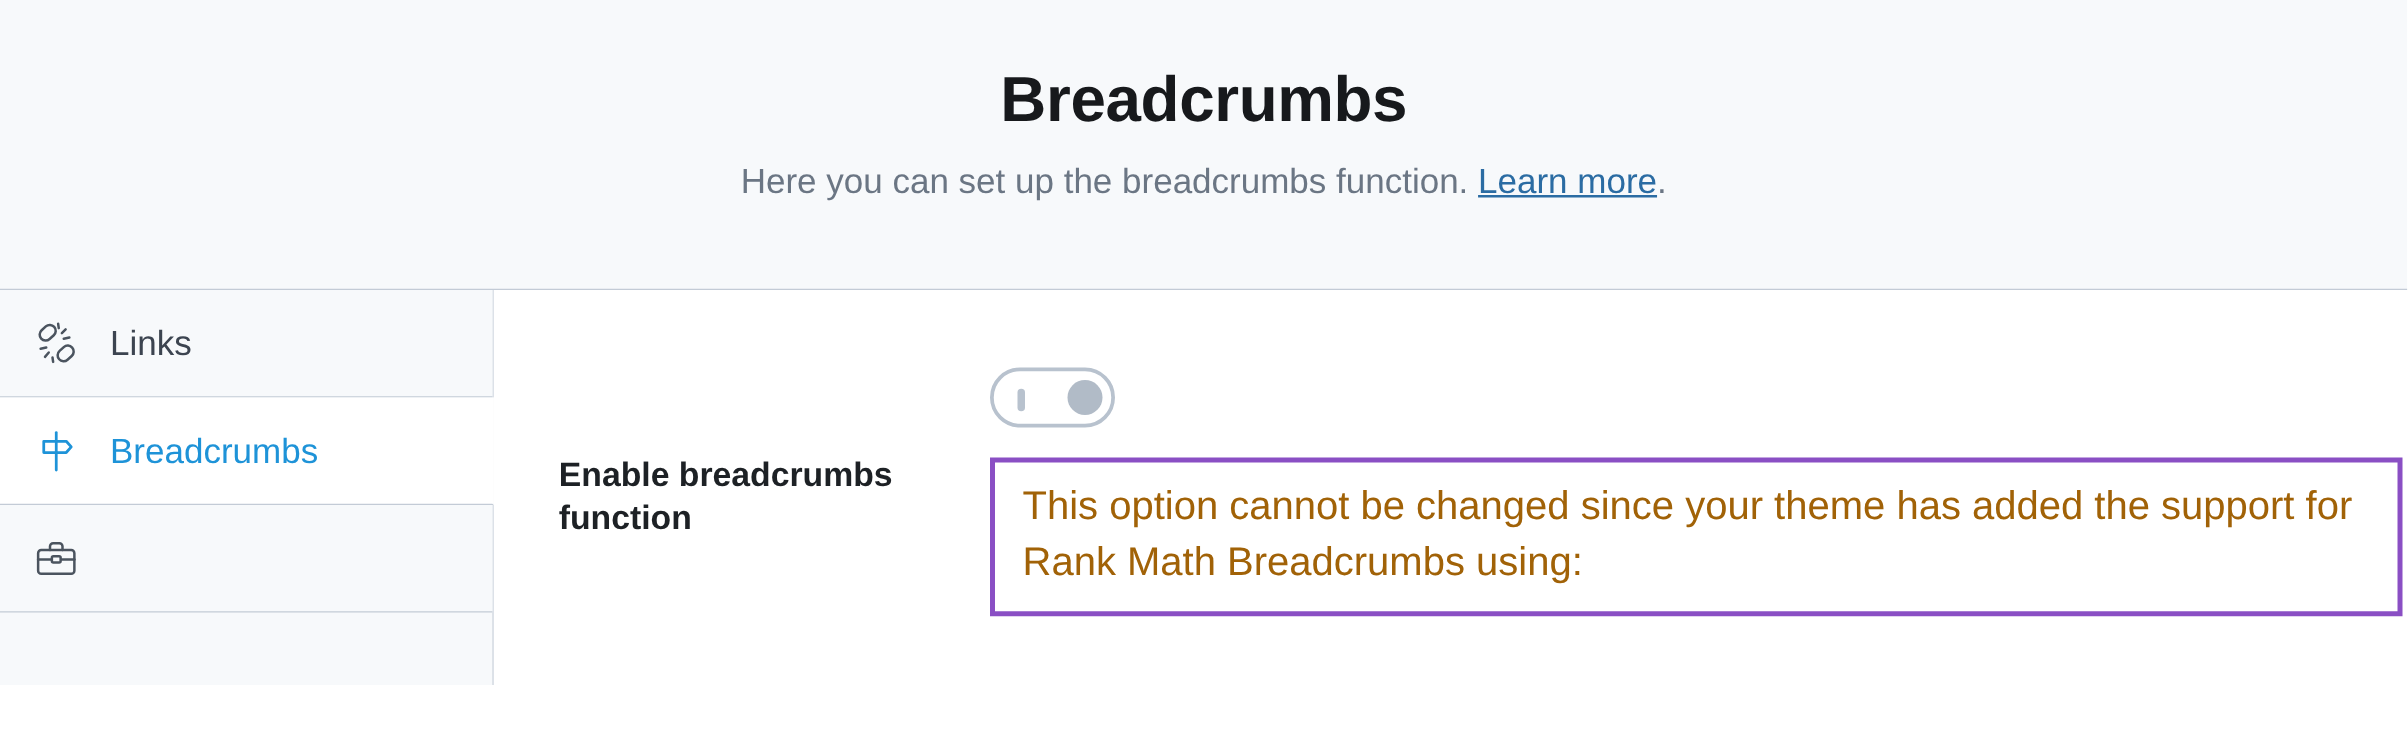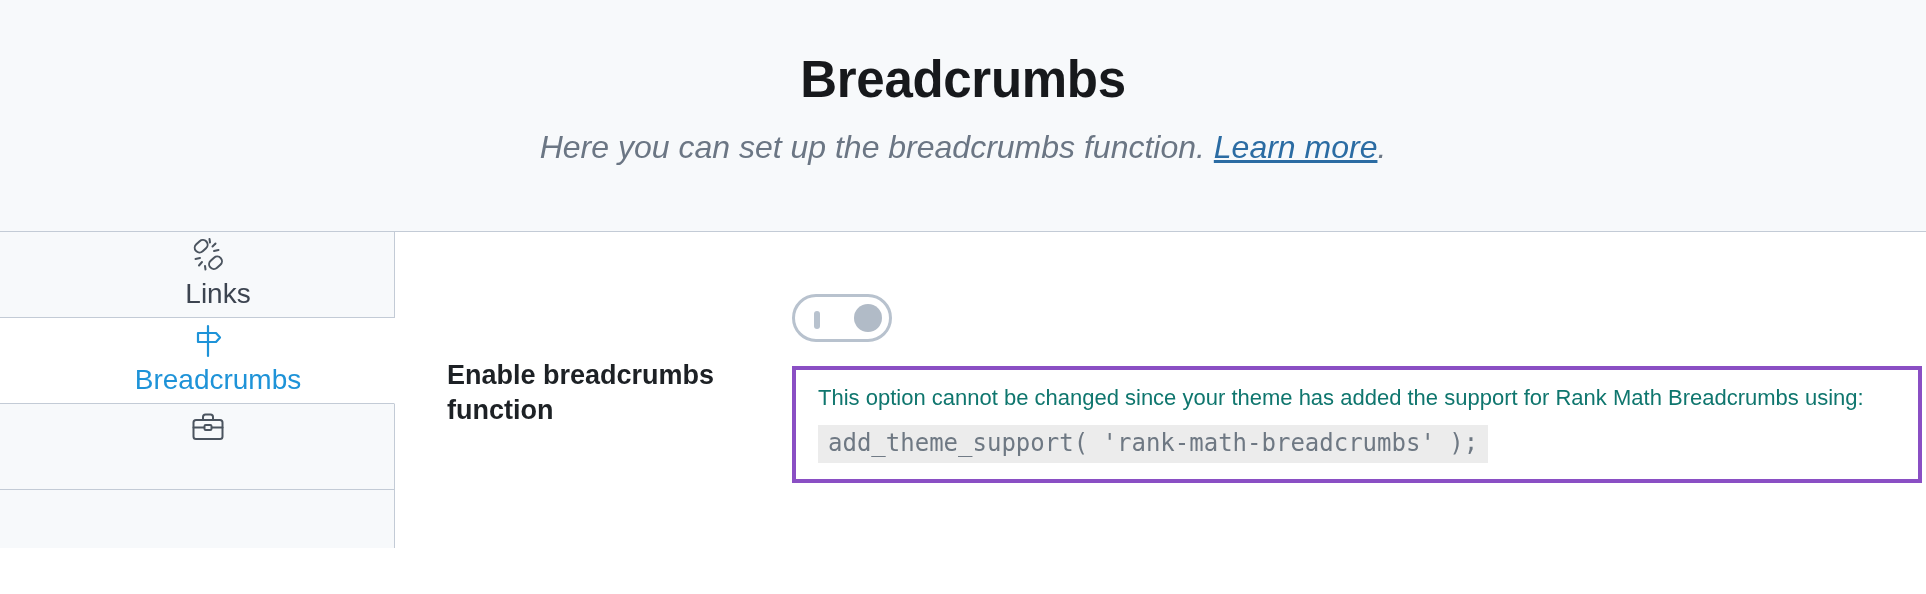--- a/index.html
+++ b/index.html
@@ -33,26 +33,25 @@
   .page-title {
     font-size: 51px;
     font-weight: bold;
     color: #17191c;
     letter-spacing: -0.3px;
     line-height: 1.08;
     margin: 0;
   }
   .page-subtitle {
     margin-top: 20px;
-    font-size: 32px;
+    font-size: 28px;
     color: #6b7684;
     font-weight: normal;
     line-height: 1.3;
     white-space: nowrap;
-    font-style: italic;
   }
   .page-subtitle .learn-link {
     color: #2b6ca3;
     text-decoration: underline;
     cursor: pointer;
   }
 
   
   .body-split {
     display: flex;
@@ -68,21 +67,20 @@
   }
   .nav-item {
     position: relative;
     height: 86px;
     display: flex;
     align-items: center;
     padding-left: 22px;
     border-bottom: 1px solid #c3cbd6;
     background: #f7f9fb;
     cursor: pointer;
-    flex-direction: column;
   }
   .nav-item.active {
     background: #ffffff;
     border-right: 1px solid #ffffff;
     margin-right: -1px;
   }
   .nav-icon {
     width: 46px;
     height: 46px;
     flex: 0 0 46px;
@@ -152,22 +150,22 @@
 
   
   .notice {
     margin-top: 24px;
     border: 4px solid #8a4fc4;
     background: #ffffff;
     padding: 12px 18px 16px 22px;
     width: 1130px;
   }
   .notice-text {
-    font-size: 22px;
-    color: #0f766e;
+    font-size: 32px;
+    color: #a16207;
     line-height: 1.42;
     margin: 0;
   }
   .notice-code {
     display: inline-block;
     margin-top: 12px;
     font-family: "DejaVu Sans Mono", monospace;
     font-size: 24px;
     color: #6e7883;
     background: #ececec;
@@ -247,21 +245,20 @@
 
         <div class="setting-control">
 
           <div class="toggle">
             <span class="bar"></span>
             <span class="knob"></span>
           </div>
 
           <div class="notice">
             <p class="notice-text">This option cannot be changed since your theme has added the support for Rank Math Breadcrumbs using:</p>
-            <code class="notice-code">add_theme_support( 'rank-math-breadcrumbs' );</code>
           </div>
 
         </div>
       </div>
 
       <div class="main-divider"></div>
     </section>
 
   </div>
 </div>

